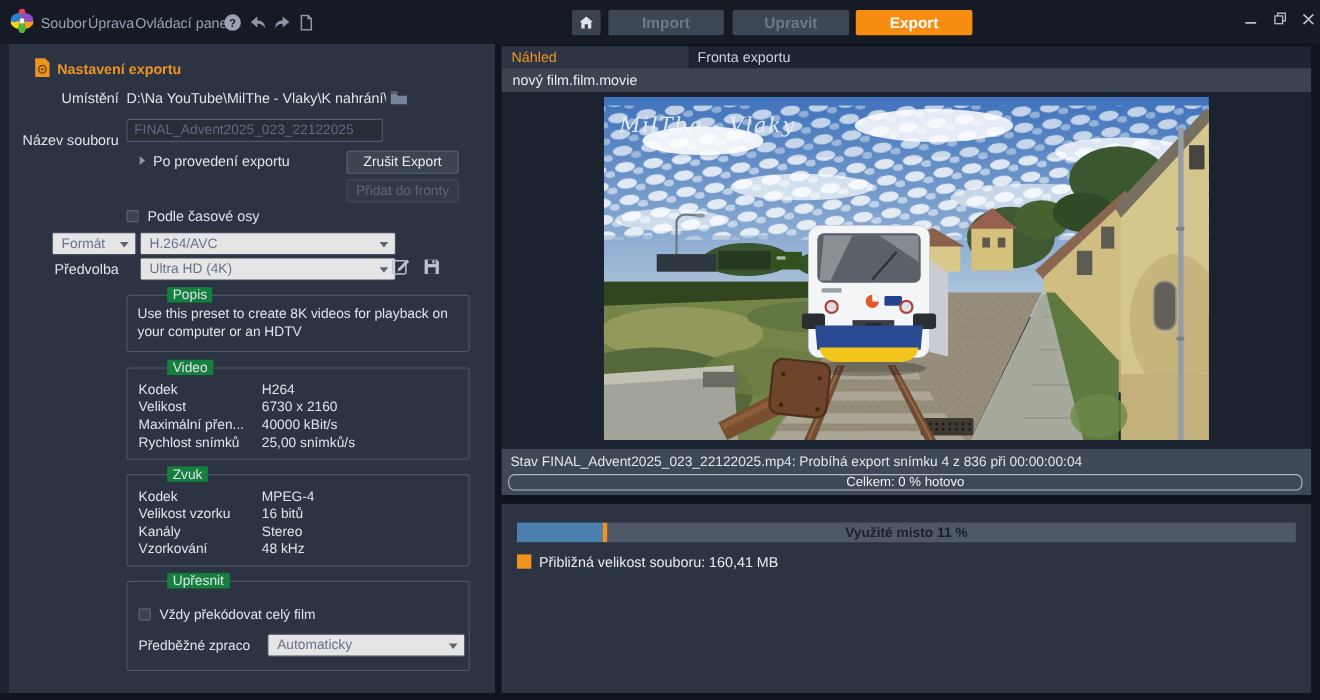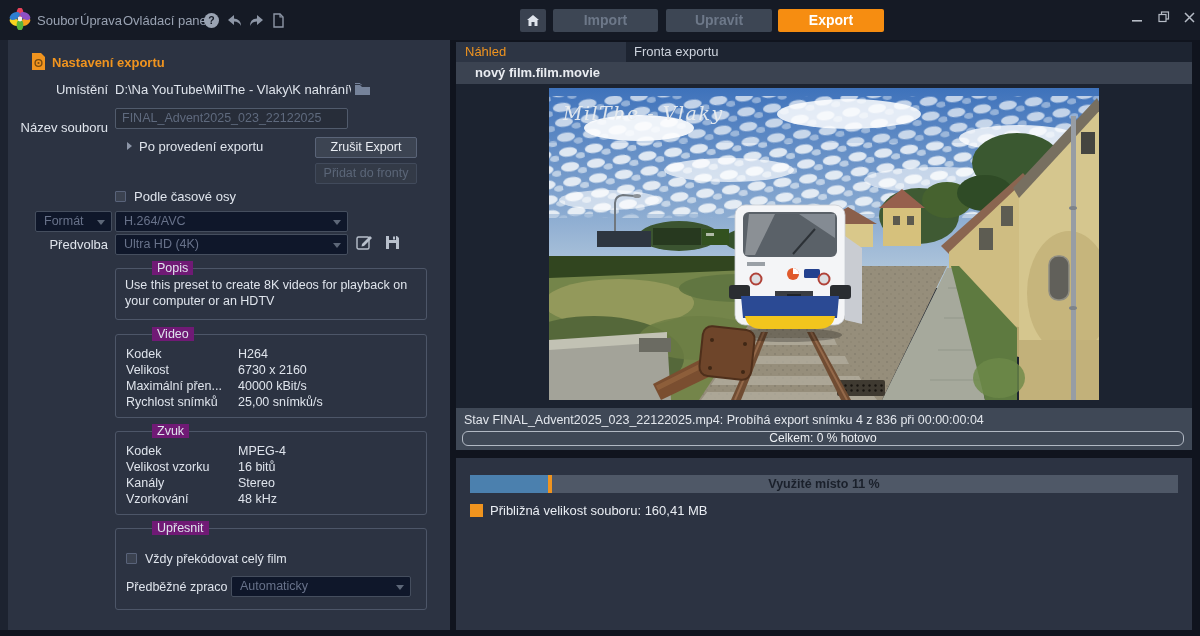--- a/index.html
+++ b/index.html
@@ -18,37 +18,37 @@
   .btn-dim { background:#3d4654; color:#6d7889;font-weight:bold; }
   .btn-export { background:#f68d11; color:#ffffff; font-weight:bold; }
   .home-btn { position:absolute; left:520px; top:9px; width:26px; height:23px; background:#3a4250; border-radius:2px; display:flex; align-items:center; justify-content:center; }
 
   
   .scrollstrip { position:absolute; left:0; top:40px; width:8px; height:590px; background:#1d2330; }
   .left-panel { position:absolute; left:8px; top:40px; width:442px; height:590px; background:#2c3342; }
   .lbl { position:absolute; font-size:13px; color:#dfe4ec; }
   .lbl-r { text-align:right; width:100px; left:0; }
   .field { position:absolute; height:21px; background:#272d39; border:1px solid #515b6c; border-radius:2px; font-size:12.5px; line-height:19px; padding-left:6px; color:#5f6a7e; white-space:nowrap; overflow:hidden; }
-  .dd { position:absolute; height:21px; background:#0f172a; border:1px solid #454e5e; border-radius:2px; font-size:12.5px; line-height:19px; padding:0 8px 0 8px; color:#68728a; white-space:nowrap; overflow:hidden; }
+  .dd { position:absolute; height:21px; background:#e5e5e5; border:1px solid #454e5e; border-radius:2px; font-size:12.5px; line-height:19px; padding:0 8px 0 8px; color:#68728a; white-space:nowrap; overflow:hidden;margin-left:12px; }
   .dd::after { content:""; position:absolute; right:6px; top:8px; border-left:4px solid transparent; border-right:4px solid transparent; border-top:5px solid #5d6778; }
   .btn { position:absolute; width:102px; height:21px; border-radius:2px; font-size:12.5px; text-align:center; line-height:19px; }
   .btn-on { background:#3c4452; border:1px solid #5a6478; color:#e9edf3; }
   .btn-off { background:#333a47; border:1px solid #414a5b; color:#5b6678; }
   .chk { position:absolute; width:11px; height:11px; background:#3b4250; border:1px solid #59637a; border-radius:1px; }
   .tri { position:absolute; width:0; height:0; border-top:4px solid transparent; border-bottom:4px solid transparent; border-left:5px solid #8d96a8; }
   .group { position:absolute; left:107px; width:312px; border:1px solid #4d5668; border-radius:3px; }
-  .legend { position:absolute; top:-8px; left:36px; background:#701a75; padding:0 5px; font-size:12.5px; color:#dfe4ec; }
+  .legend { position:absolute; top:-8px; left:36px; background:#15803d; padding:0 5px; font-size:12.5px; color:#dfe4ec; }
   .grow { position:absolute; font-size:12.5px; color:#dfe4ec; white-space:nowrap; }
 
   
   .right-panel { position:absolute; left:456px; top:40px; width:736px; height:590px; }
   .tabbar { position:absolute; left:0; top:2px; width:736px; height:20px; background:#1d2431; }
   .tab-active { position:absolute; left:0; top:0; width:170px; height:20px; background:#2d3544; color:#f0941f; font-size:13px; line-height:20px; padding-left:9px; }
   .tab-idle { position:absolute; left:178px; top:0; height:20px; color:#ccd2dc; font-size:13px; line-height:20px; }
-  .filebar { position:absolute; left:0; top:22px; width:736px; height:22px; background:#3b4351; font-size:13px; line-height:22px; color:#e9ecf1; padding-left:19px;font-weight:bold; }
+  .filebar { position:absolute; left:0; top:22px; width:736px; height:22px; background:#3b4351; font-size:13px; line-height:22px; color:#e9ecf1; padding-left:10px; }
   .preview { position:absolute; left:0; top:44px; width:736px; height:324px; background:#1c2330; }
   .statusstrip { position:absolute; left:0; top:368px; width:736px; height:42px; background:#3f4856; }
   .status-text { position:absolute; left:8px; top:5px; font-size:12.5px; color:#e2e6ec; white-space:nowrap; }
   .cbar { position:absolute; left:6px; top:23px; width:722px; height:15px; border:1px solid #b2b9c4; border-radius:6px; font-size:12px; line-height:13px; text-align:center; color:#eef1f5; }
   .bottom-panel { position:absolute; left:0; top:418px; width:736px; height:172px; background:#2c3342; }
   .ubar { position:absolute; left:14px; top:17px; width:708px; height:18px; background:#4f5867; overflow:hidden; }
   .ubar-fill { position:absolute; left:0; top:0; height:18px; background:#4b80ae; }
   .ubar-mark { position:absolute; top:0; width:4px; height:18px; background:#f0941f; }
   .ubar-label { position:absolute; left:0; top:0; width:708px; height:18px; text-align:center; line-height:18px; font-size:12.5px; font-weight:600; color:#1a202b; }
   .legend-sq { position:absolute; left:14px; top:46px; width:13px; height:13px; background:#f0941f; }

